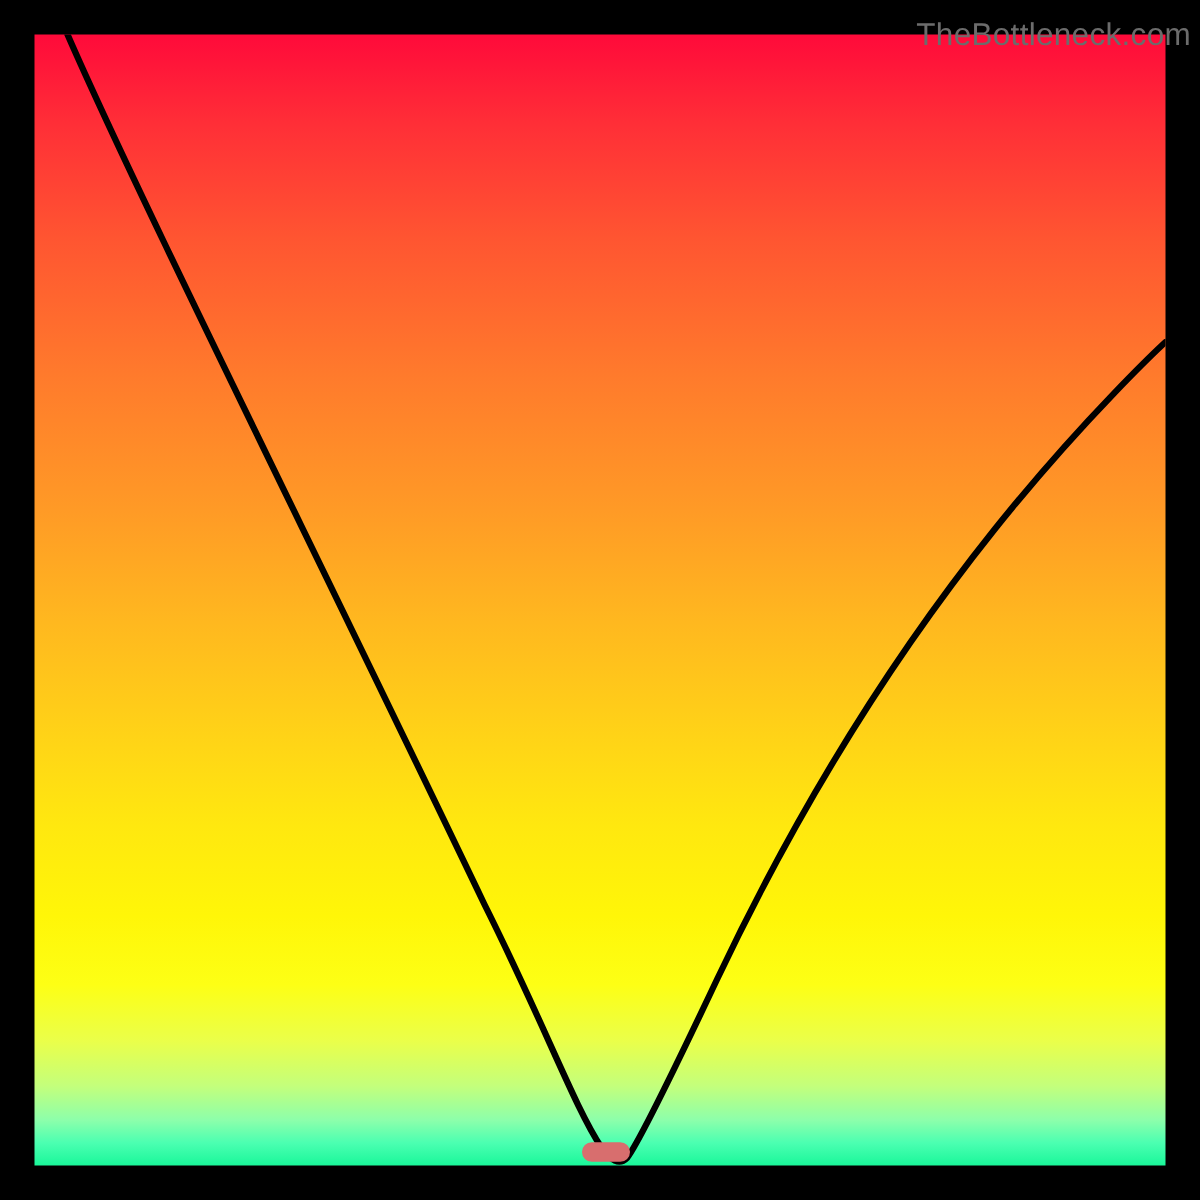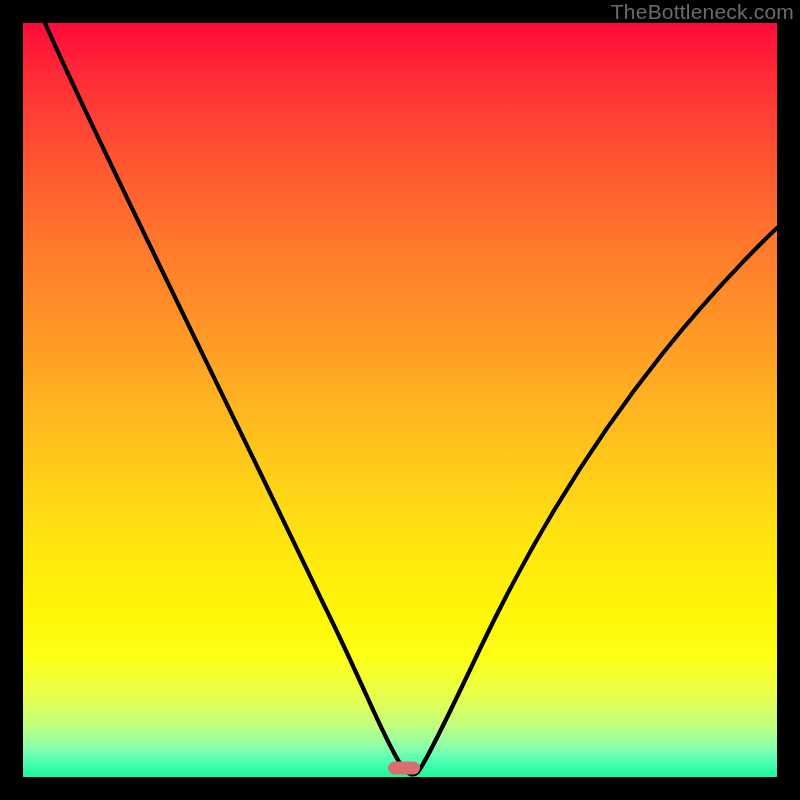--- a/index.html
+++ b/index.html
@@ -52,21 +52,21 @@
   .marker {
     position: absolute;
     width: 32px;
     height: 13px;
     background: #d86e6e;
     border-radius: 7px;
     transform: translate(-50%, -50%);
   }
   .watermark {
     position: absolute;
-    top: 0px;
+    top: 12px;
     right: 6px;
     color: #6c6c6c;
     font-size: 21px;
     letter-spacing: 0.2px;
   }
 </style>
 </head>
 <body>
 
 <div class="frame">

